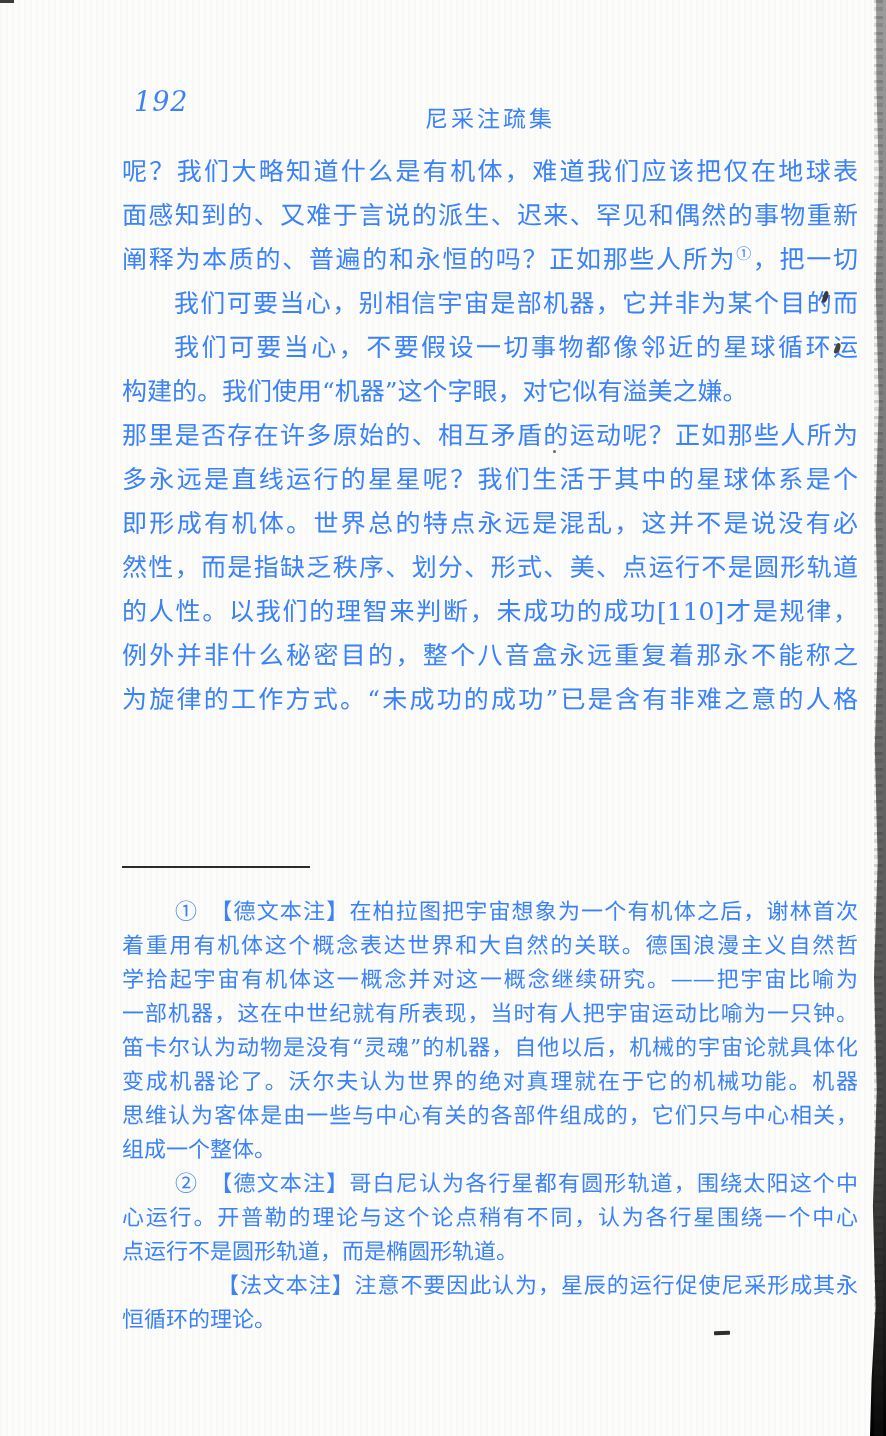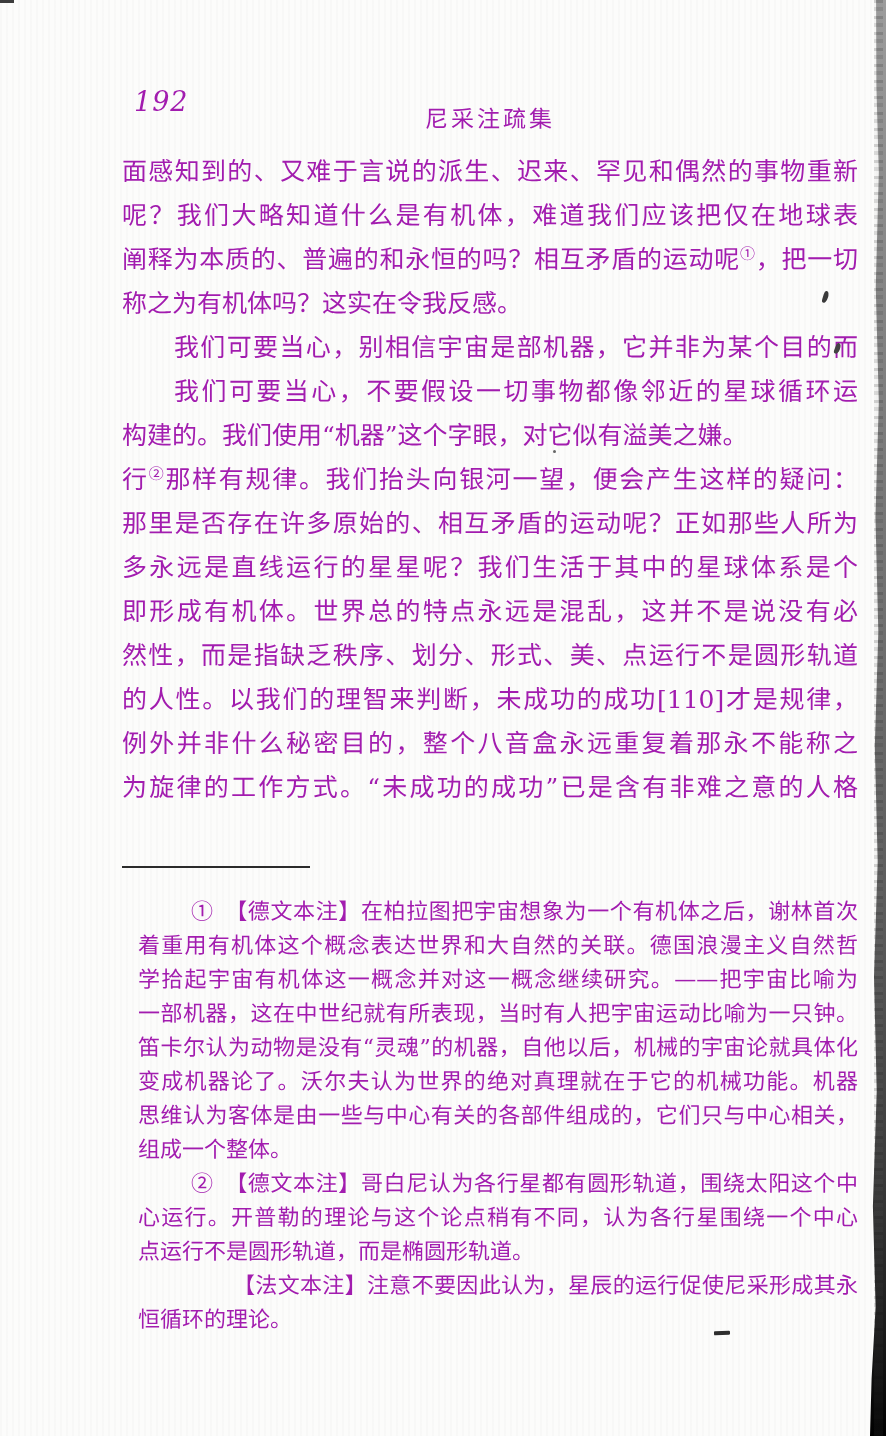--- a/index.html
+++ b/index.html
@@ -3,21 +3,21 @@
 <meta charset="utf-8">
 <style>
   html,body{margin:0;padding:0;background:#e8e8e8;}
   #page{
     position:relative;
     width:886px;height:1436px;
     margin:0 auto;
     background:#fcfcfb;
     overflow:hidden;
     font-family:"DejaVu Serif","Liberation Serif",serif;
-    color:#a21caf;
+    color:#3b82f6;
   }
   
   #scan-texture{
     position:absolute;inset:0;
     background:repeating-linear-gradient(90deg,
       rgba(0,0,0,0.015) 0px, rgba(0,0,0,0.015) 2px,
       rgba(0,0,0,0) 2px, rgba(0,0,0,0) 6px);
     pointer-events:none;
   }
   
@@ -43,21 +43,20 @@
   #footnote-divider{
     position:absolute;left:122px;top:866px;width:188px;height:2px;
     background:#2b2b2b;
   }
   
   #footnotes{position:absolute;left:122px;top:895px;width:736px;}
   .fline{
     height:34px;line-height:34px;font-size:22px;
     text-align:justify;text-align-last:justify;text-justify:inter-character;
     white-space:nowrap;
-    margin-left:16px;
   }
   .fline.end{text-align-last:left;}
   .fline.fn-first{text-indent:53px;}
   .fline.fn-deep{text-indent:95px;}
   
   #gutter-band{
     position:absolute;top:0;right:0;width:16px;height:1436px;
     background:linear-gradient(180deg,#9c9c9c 0%,#858585 20%,#6e6e6e 45%,#5a5a5a 65%,#3a3a3a 82%,#161616 94%,#000 100%);
     clip-path:polygon(38% 0,100% 0,100% 100%,0 100%,10% 96%,35% 91%,18% 84%,42% 76%,25% 68%,48% 60%,30% 52%,52% 44%,34% 36%,55% 28%,36% 20%,55% 12%,40% 6%);
   }
@@ -80,28 +79,26 @@
 <body>
 
 <div id="page">
 
   <div id="scan-texture"></div>
 
   <div id="page-number">192</div>
   <div id="running-title">尼采注疏集</div>
 
   <div id="body-text">
+    <div class="bline">呢？我们大略知道什么是有机体，难道我们应该把仅在地球表</div>
     <div class="bline">面感知到的、又难于言说的派生、迟来、罕见和偶然的事物重新</div>
-    <div class="bline">呢？我们大略知道什么是有机体，难道我们应该把仅在地球表</div>
-    <div class="bline"><span>阐释为本质的、普遍的和永恒的吗？相互矛盾的运动呢</span><span class="sup">①</span><span>，把一切</span></div>
-    <div class="bline end">称之为有机体吗？这实在令我反感。</div>
+    <div class="bline"><span>阐释为本质的、普遍的和永恒的吗？正如那些人所为</span><span class="sup">①</span><span>，把一切</span></div>
     <div class="bline indent">我们可要当心，别相信宇宙是部机器，它并非为某个目的而</div>
     <div class="bline indent">我们可要当心，不要假设一切事物都像邻近的星球循环运</div>
     <div class="bline end">构建的。我们使用“机器”这个字眼，对它似有溢美之嫌。</div>
-    <div class="bline"><span>行</span><span class="sup">②</span><span>那样有规律。我们抬头向银河一望，便会产生这样的疑问：</span></div>
     <div class="bline">那里是否存在许多原始的、相互矛盾的运动呢？正如那些人所为</div>
     <div class="bline">多永远是直线运行的星星呢？我们生活于其中的星球体系是个</div>
     <div class="bline">即形成有机体。世界总的特点永远是混乱，这并不是说没有必</div>
     <div class="bline">然性，而是指缺乏秩序、划分、形式、美、点运行不是圆形轨道</div>
     <div class="bline">的人性。以我们的理智来判断，未成功的成功[110]才是规律，</div>
     <div class="bline">例外并非什么秘密目的，整个八音盒永远重复着那永不能称之</div>
     <div class="bline">为旋律的工作方式。“未成功的成功”已是含有非难之意的人格</div>
   </div>
 
   <div id="footnote-divider"></div>

